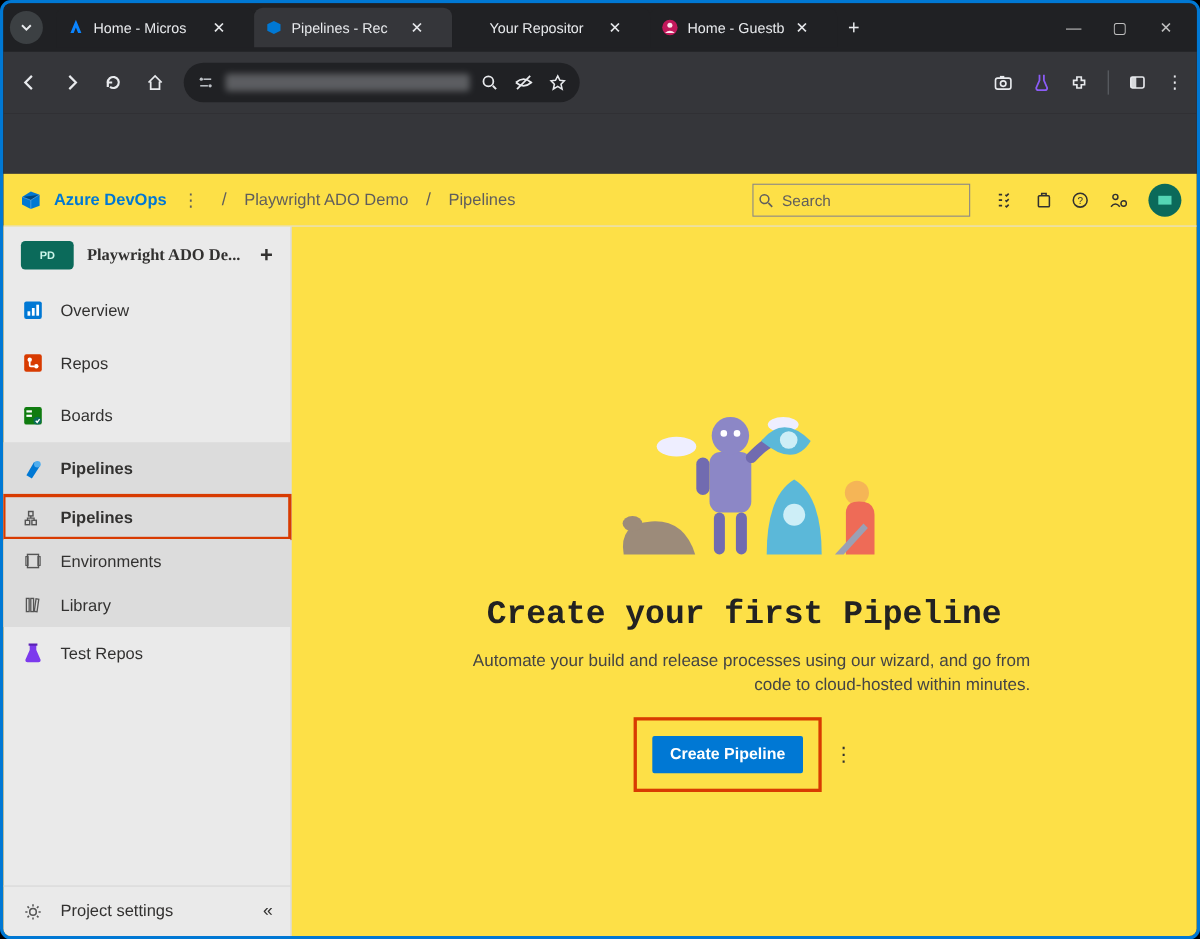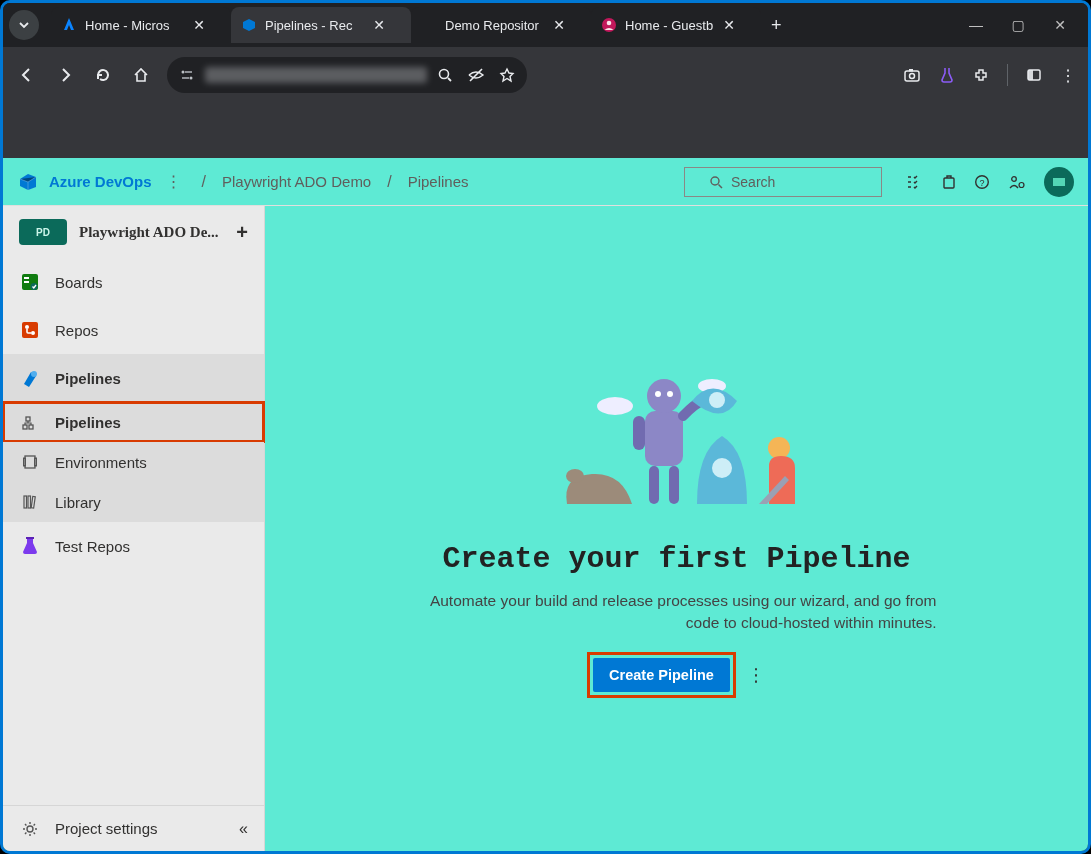--- a/index.html
+++ b/index.html
@@ -39,30 +39,30 @@
   .omnibox .urlblur { flex:1; height:16px; background:linear-gradient(90deg,#8d8f93 0, #8d8f93 100%); filter:blur(3px); border-radius:3px; opacity:0.55;}
   .omni-actions { display:flex; gap:14px; align-items:center; }
   .omni-actions .ic { font-size:16px; color:#e8eaed; }
   .rightbar { margin-left:auto; display:flex; align-items:center; gap:18px; }
   .rightbar .ic { font-size:16px; color:#e8eaed; }
   .rightbar .purple { color:#8b5cf6; }
   .vdiv { width:1px; height:22px; background:var(--divider); }
   .browser-spacer { height:55px; background:var(--toolbar-bg); }
 
   
-  .content { flex:1; background:#5eead4; display:flex; flex-direction:column; min-height:0; }
+  .content { flex:1; background:#fde047; display:flex; flex-direction:column; min-height:0; }
 
   
   .ado-header { height:48px; border-bottom:1px solid #e1dfdd; display:flex; align-items:center; padding:0 14px; gap:10px; }
   .ado-logo { width:22px; height:22px; }
   .ado-brand { color:var(--ado-blue); font-weight:600; font-size:15px; }
   .dots { color:#605e5c; font-size:16px; padding:0 4px;}
   .crumb-sep { color:#605e5c; margin:0 6px; }
   .crumb { color:#605e5c; font-size:15px; }
-  .searchbox { margin-left:auto; width:198px; height:30px; border:1px solid #8a8886; display:flex; align-items:center; padding:0 24px; gap:8px; color:#605e5c; font-size:14px; }
+  .searchbox { margin-left:auto; width:198px; height:30px; border:1px solid #8a8886; display:flex; align-items:center; padding:0 4px; gap:8px; color:#605e5c; font-size:14px; }
   .hdr-icons { display:flex; align-items:center; gap:18px; margin-left:14px; color:#323130; font-size:16px;}
   .avatar { width:30px; height:30px; border-radius:50%; background:#0b6a5a; color:#98ecd9; display:flex; align-items:center; justify-content:center; font-size:12px; font-weight:600; }
 
   
   .ado-body { flex:1; display:flex; min-height:0; }
   .sidebar { width:262px; background:var(--sidebar-bg); border-right:1px solid #d6d6d6; display:flex; flex-direction:column; font-size:15px; }
   .proj-row { display:flex; align-items:center; height:52px; padding:0 16px; gap:12px; font-weight:600; color:var(--ado-text);}
   .proj-badge { width:48px; height:26px; background:#0b6a5a; color:#ccf5ea; border-radius:4px; display:flex; align-items:center; justify-content:center; font-size:10px; font-weight:700;}
   .proj-title { flex:1; white-space:nowrap; overflow:hidden; text-overflow:ellipsis;font-family:Liberation Serif, serif; }
   .proj-add { font-size:20px; color:#323130; }
@@ -76,21 +76,21 @@
   .sidebar-footer { margin-top:auto; height:46px; display:flex; align-items:center; padding:15px 16px; gap:14px; border-top:1px solid #d6d6d6; color:var(--ado-text); }
   .collapse { margin-left:auto; font-size:16px; }
 
   
   .main { flex:1; display:flex; flex-direction:column; align-items:center; padding-top:150px; }
   .illus { width:280px; height:160px; position:relative; margin-bottom:12px; display:flex; align-items:flex-end; justify-content:center; }
   .headline { font-size:30px; font-weight:700; color:#222; margin:14px 0 14px;font-family:Liberation Mono, monospace; }
   .subtext { max-width:520px; text-align:right; font-size:15.5px; color:#444; line-height:1.45; }
   .actions { margin-top:18px; display:flex; align-items:center; gap:12px; }
   .btn-primary { background:var(--ado-blue); color:#fff; border:none; padding:9px 16px; font-size:14.5px; font-weight:600; border-radius:2px; }
-  .btn-wrap.red-box { padding:5px; }
+  .btn-wrap.red-box { padding:16px; }
   .kebab { font-size:18px; color:#323130; }
 
   
   svg { display:block; }
 </style>
 </head>
 <body>
 
 <div class="window">
 
@@ -116,21 +116,21 @@
         <svg width="16" height="16" viewBox="0 0 16 16">
             <path d="M2 5 L8 2 L14 5 L14 11 L8 14 L2 11 Z" fill="#0078d4"></path>
           </svg>
       </span>
       <span class="title">Pipelines - Rec</span>
       <span class="close">✕</span>
     </div>
 
     <div class="tab">
       <span class="favicon"></span>
-      <span class="title">Demo Repositor</span>
+      <span class="title">Your Repositor</span>
       <span class="close">✕</span>
     </div>
 
     <div class="tab" style="min-width:170px">
       <span class="favicon">
         <svg width="16" height="16" viewBox="0 0 16 16">
             <circle cx="8" cy="8" r="7" fill="#c2185b"></circle>
             <circle cx="8" cy="6" r="2.3" fill="#fce4ec"></circle>
             <path d="M3.5 13 Q8 9 12.5 13" fill="#fce4ec"></path>
           </svg>
@@ -292,46 +292,57 @@
 
     <div class="ado-body">
 
       <div class="sidebar">
         <div class="proj-row">
           <div class="proj-badge">PD</div>
           <div class="proj-title">Playwright ADO De...</div>
           <div class="proj-add">+</div>
         </div>
 
+        <div class="navitem">
+          <span class="navicon">
+              <svg width="22" height="22" viewBox="0 0 22 22">
+                <rect x="3" y="3" width="16" height="16" rx="2" fill="#0078d4"></rect>
+                <rect x="6" y="12" width="2.5" height="4" fill="#fff"></rect>
+                <rect x="10" y="9" width="2.5" height="7" fill="#fff"></rect>
+                <rect x="14" y="6" width="2.5" height="10" fill="#fff"></rect>
+              </svg>
+            </span>
+          <span>Overview</span>
+        </div>
+
+        <div class="navitem">
+          <span class="navicon">
+              <svg width="22" height="22" viewBox="0 0 22 22">
+                <rect x="3" y="3" width="16" height="16" rx="2" fill="#d83b01"></rect>
+                <circle cx="8" cy="8" r="2" fill="#fff"></circle>
+                <circle cx="14" cy="14" r="2" fill="#fff"></circle>
+                <path d="M8 10 V13 Q8 14 9 14 H12" stroke="#fff" stroke-width="1.6" fill="none"></path>
+              </svg>
+            </span>
+          <span>Repos</span>
+        </div>
 
         <div class="navitem">
           <span class="navicon">
               <svg width="22" height="22" viewBox="0 0 22 22">
                 <rect x="3" y="3" width="16" height="16" rx="2" fill="#107c10"></rect>
                 <rect x="5" y="6" width="5" height="2" fill="#fff"></rect>
                 <rect x="5" y="10" width="5" height="2" fill="#fff"></rect>
                 <circle cx="15" cy="15.5" r="3.5" fill="#0b6a5a"></circle>
                 <path d="M13.5 15.5 L14.8 17 L17 14" stroke="#fff" stroke-width="1.3" fill="none"></path>
               </svg>
             </span>
           <span>Boards</span>
         </div>
 
-        <div class="navitem">
-          <span class="navicon">
-              <svg width="22" height="22" viewBox="0 0 22 22">
-                <rect x="3" y="3" width="16" height="16" rx="2" fill="#d83b01"></rect>
-                <circle cx="8" cy="8" r="2" fill="#fff"></circle>
-                <circle cx="14" cy="14" r="2" fill="#fff"></circle>
-                <path d="M8 10 V13 Q8 14 9 14 H12" stroke="#fff" stroke-width="1.6" fill="none"></path>
-              </svg>
-            </span>
-          <span>Repos</span>
-        </div>
-
         <div class="navitem active">
           <span class="navicon">
               <svg width="22" height="22" viewBox="0 0 22 22">
                 <path d="M5 17 L12 5 L17 9 L10 20 Z" fill="#0078d4"></path>
                 <circle cx="15" cy="7" r="3" fill="#51aeee"></circle>
               </svg>
             </span>
           <span>Pipelines</span>
         </div>
 

